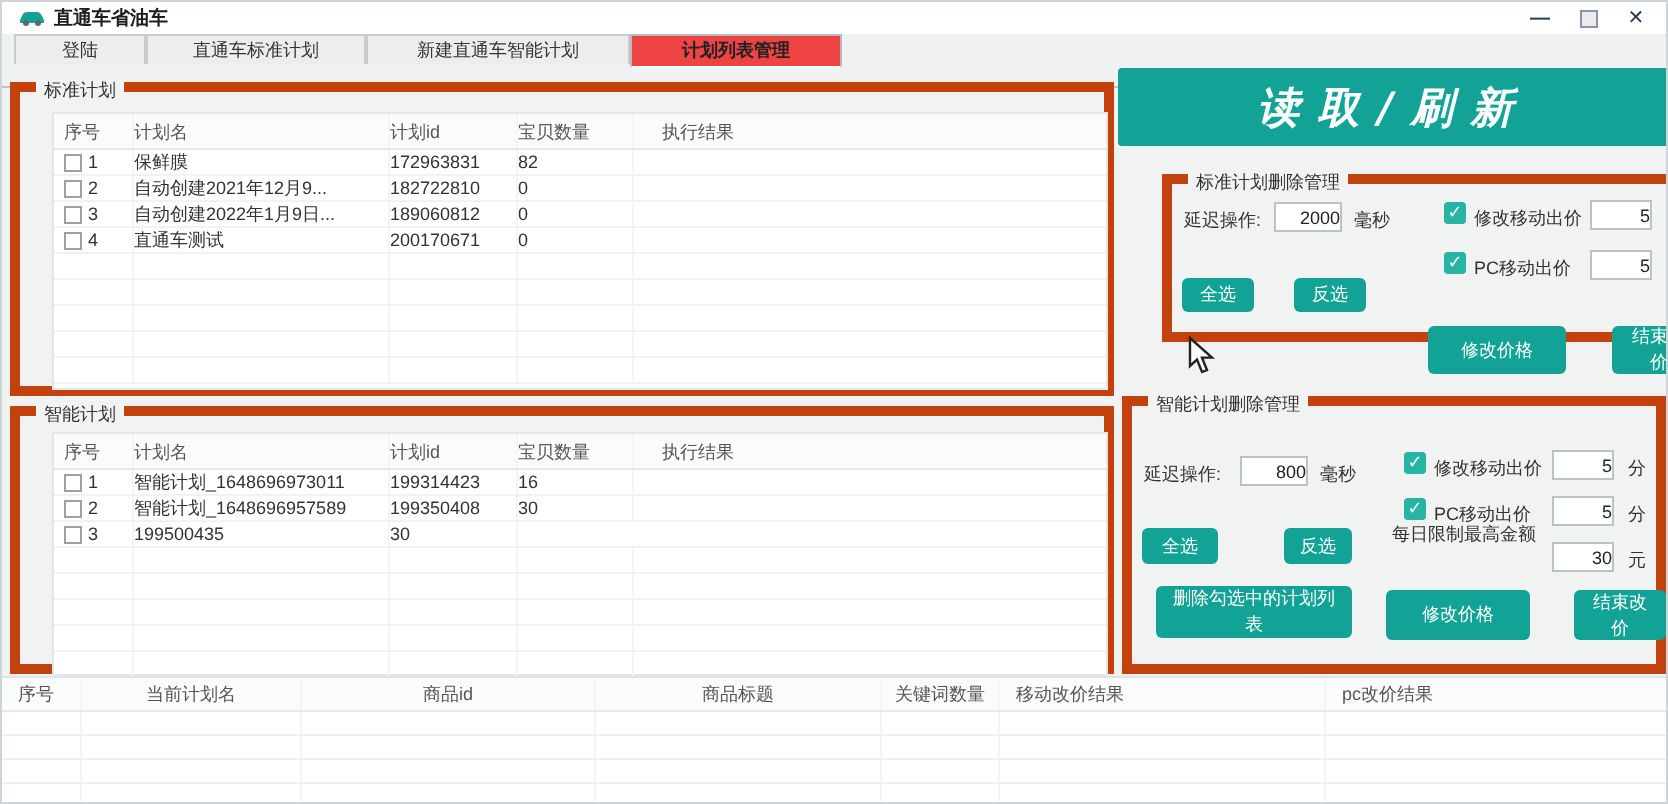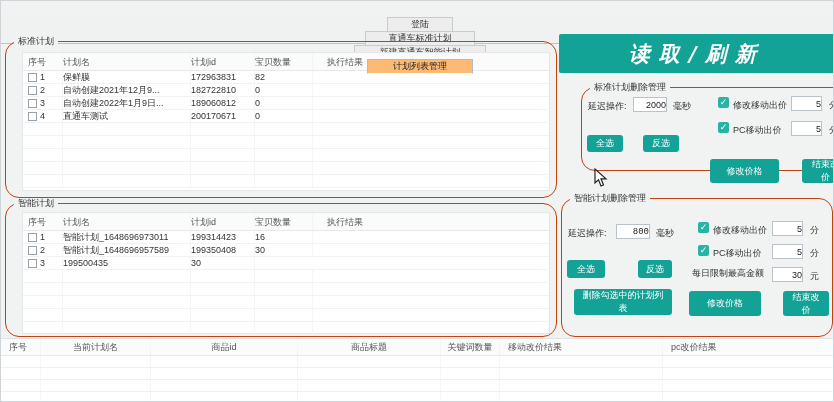--- a/index.html
+++ b/index.html
@@ -8,26 +8,26 @@
 
   
   .titlebar{position:absolute;left:0;top:0;width:100%;height:16px;background:#ffffff;}
   .app-icon{position:absolute;left:8px;top:3px;width:14px;height:10px;}
   .app-title{position:absolute;left:26px;top:2px;font-weight:bold;font-size:9.5px;color:#1d1d1d;}
   .winctl{position:absolute;top:1px;height:14px;display:flex;align-items:center;gap:10px;right:8px;}
   .winctl .btn{width:14px;height:13px;display:flex;align-items:center;justify-content:center;color:#2b3a55;font-size:10px;font-weight:bold;cursor:default;}
   .maxbox{width:9px;height:9px;border:1px solid #8a94a6;background:#e9ebee;display:inline-block;}
 
   
-  .tabbar{position:absolute;left:0;top:16px;width:100%;height:27px;background:#f0f1f1;border-bottom:1px solid #bdc3c7;display:flex;align-items:center;padding-left:6px;flex-direction:column;}
+  .tabbar{position:absolute;left:0;top:16px;width:100%;height:27px;background:#f0f1f1;border-bottom:1px solid #bdc3c7;display:flex;align-items:flex-start;padding-left:6px;}
   .tab{height:15px;display:flex;align-items:center;justify-content:center;background:#ededee;border:1px solid #c6cbd0;border-bottom:none;color:#333;}
-  .tab.active{height:17px;background:#fdba74;border:1px solid #b3bac0;border-bottom:1px solid #ffffff;margin-bottom:-1px;z-index:3;font-weight:normal;color:#222;}
-
-  
-  .group{position:absolute;border:1px solid #c2410c;border-radius:14px;}
+  .tab.active{height:17px;background:#ef4444;border:1px solid #b3bac0;border-bottom:1px solid #ffffff;margin-bottom:-1px;z-index:3;font-weight:bold;color:#222;}
+
+  
+  .group{position:absolute;border:5px solid #c2410c;border-radius:0;}
   .group>.legend{position:absolute;top:-6px;left:8px;background:#f1f2f2;padding:0 4px;color:#333;line-height:11px;}
 
   
   .ptable{position:absolute;background:#ffffff;border:1px solid #e3e7ea;}
   .prow{display:grid;grid-template-columns:40px 128px 64px 58px 1fr;height:13px;line-height:13px;border-bottom:1px solid #f0f2f4;}
   .prow.head{height:18px;line-height:18px;background:#fbfbfc;border-bottom:1px solid #e6e9ec;color:#555;}
   .prow>div{overflow:hidden;white-space:nowrap;border-right:1px solid #f3f5f7;}
   .prow>div:last-child{border-right:none;}
   .c-seq{padding-left:5px;display:flex;align-items:center;gap:3px;}
   .c-center{text-align:left;}
@@ -52,20 +52,35 @@
   .bl{padding-left:8px;}
   .bc{text-align:center;}
 
   .cursor{position:absolute;left:593px;top:167px;z-index:50;pointer-events:none;}
 </style>
 </head>
 <body>
 
 <div class="window">
 
+  <div class="titlebar">
+    <svg class="app-icon" viewBox="0 0 28 20">
+      <path d="M2 12 L5 6 Q6 4 9 4 L19 4 Q22 4 24 8 L26 12 L26 15 L2 15 Z" fill="#12a296"></path>
+      <circle cx="8" cy="15" r="3" fill="#5a6b6b"></circle>
+        <circle cx="20" cy="15" r="3" fill="#5a6b6b"></circle>
+    </svg>
+    <span class="app-title">直通车省油车</span>
+    <div class="winctl">
+      <span class="btn">—</span>
+      <span class="btn">
+          <span class="maxbox"></span>
+        </span>
+      <span class="btn">✕</span>
+    </div>
+  </div>
 
   <div class="tabbar">
     <div class="tab" style="width:66px">登陆</div>
     <div class="tab" style="width:110px">直通车标准计划</div>
     <div class="tab" style="width:132px">新建直通车智能计划</div>
     <div class="tab active" style="width:106px">计划列表管理</div>
   </div>
 
   <div class="group" style="left:4px;top:40px;width:552px;height:157px;">
     <span class="legend">标准计划</span>
@@ -253,34 +268,34 @@
     <button class="tbtn" style="left:5px;top:47px;width:36px;height:17px;">全选</button>
     <button class="tbtn" style="left:61px;top:47px;width:36px;height:17px;">反选</button>
 
     <button class="tbtn" style="left:128px;top:71px;width:69px;height:24px;">修改价格</button>
     <button class="tbtn" style="left:220px;top:71px;width:47px;height:24px;">结束改价</button>
   </div>
 
   <div class="group" style="left:560px;top:197px;width:272px;height:139px;">
     <span class="legend">智能计划删除管理</span>
     <span class="lbl" style="left:6px;top:28px;">延迟操作:</span>
-    <input class="tinput" style="left: 54px; top: 25px; width: 34px; font-family: Liberation Mono, monospace;" value="800">
+    <input class="tinput" style="left: 54px; top: 25px; width: 34px;" value="800">
     <span class="lbl" style="left:94px;top:28px;">毫秒</span>
 
     <span class="chk" style="left:136px;top:23px;">✓</span>
     <span class="lbl" style="left:151px;top:25px;">修改移动出价</span>
     <input class="tinput" style="left: 210px; top: 22px; width: 31px;" value="5">
     <span class="lbl" style="left:248px;top:25px;">分</span>
 
     <span class="chk" style="left:136px;top:46px;">✓</span>
     <span class="lbl" style="left:151px;top:48px;">PC移动出价</span>
     <input class="tinput" style="left: 210px; top: 45px; width: 31px;" value="5">
     <span class="lbl" style="left:248px;top:48px;">分</span>
 
-    <span class="lbl" style="left:130px;top:68px;">每日限制最高金额</span>
+    <span class="lbl" style="left:130px;top:58px;">每日限制最高金额</span>
     <input class="tinput" style="left: 210px; top: 68px; width: 31px;" value="30">
     <span class="lbl" style="left:248px;top:71px;">元</span>
 
     <button class="tbtn" style="left:5px;top:61px;width:38px;height:18px;">全选</button>
     <button class="tbtn" style="left:76px;top:61px;width:34px;height:18px;">反选</button>
 
     <button class="tbtn" style="left:12px;top:90px;width:98px;height:26px;text-align:center;">删除勾选中的计划列表</button>
     <button class="tbtn" style="left:127px;top:92px;width:72px;height:25px;">修改价格</button>
     <button class="tbtn" style="left:221px;top:92px;width:46px;height:25px;">结束改价</button>
   </div>

